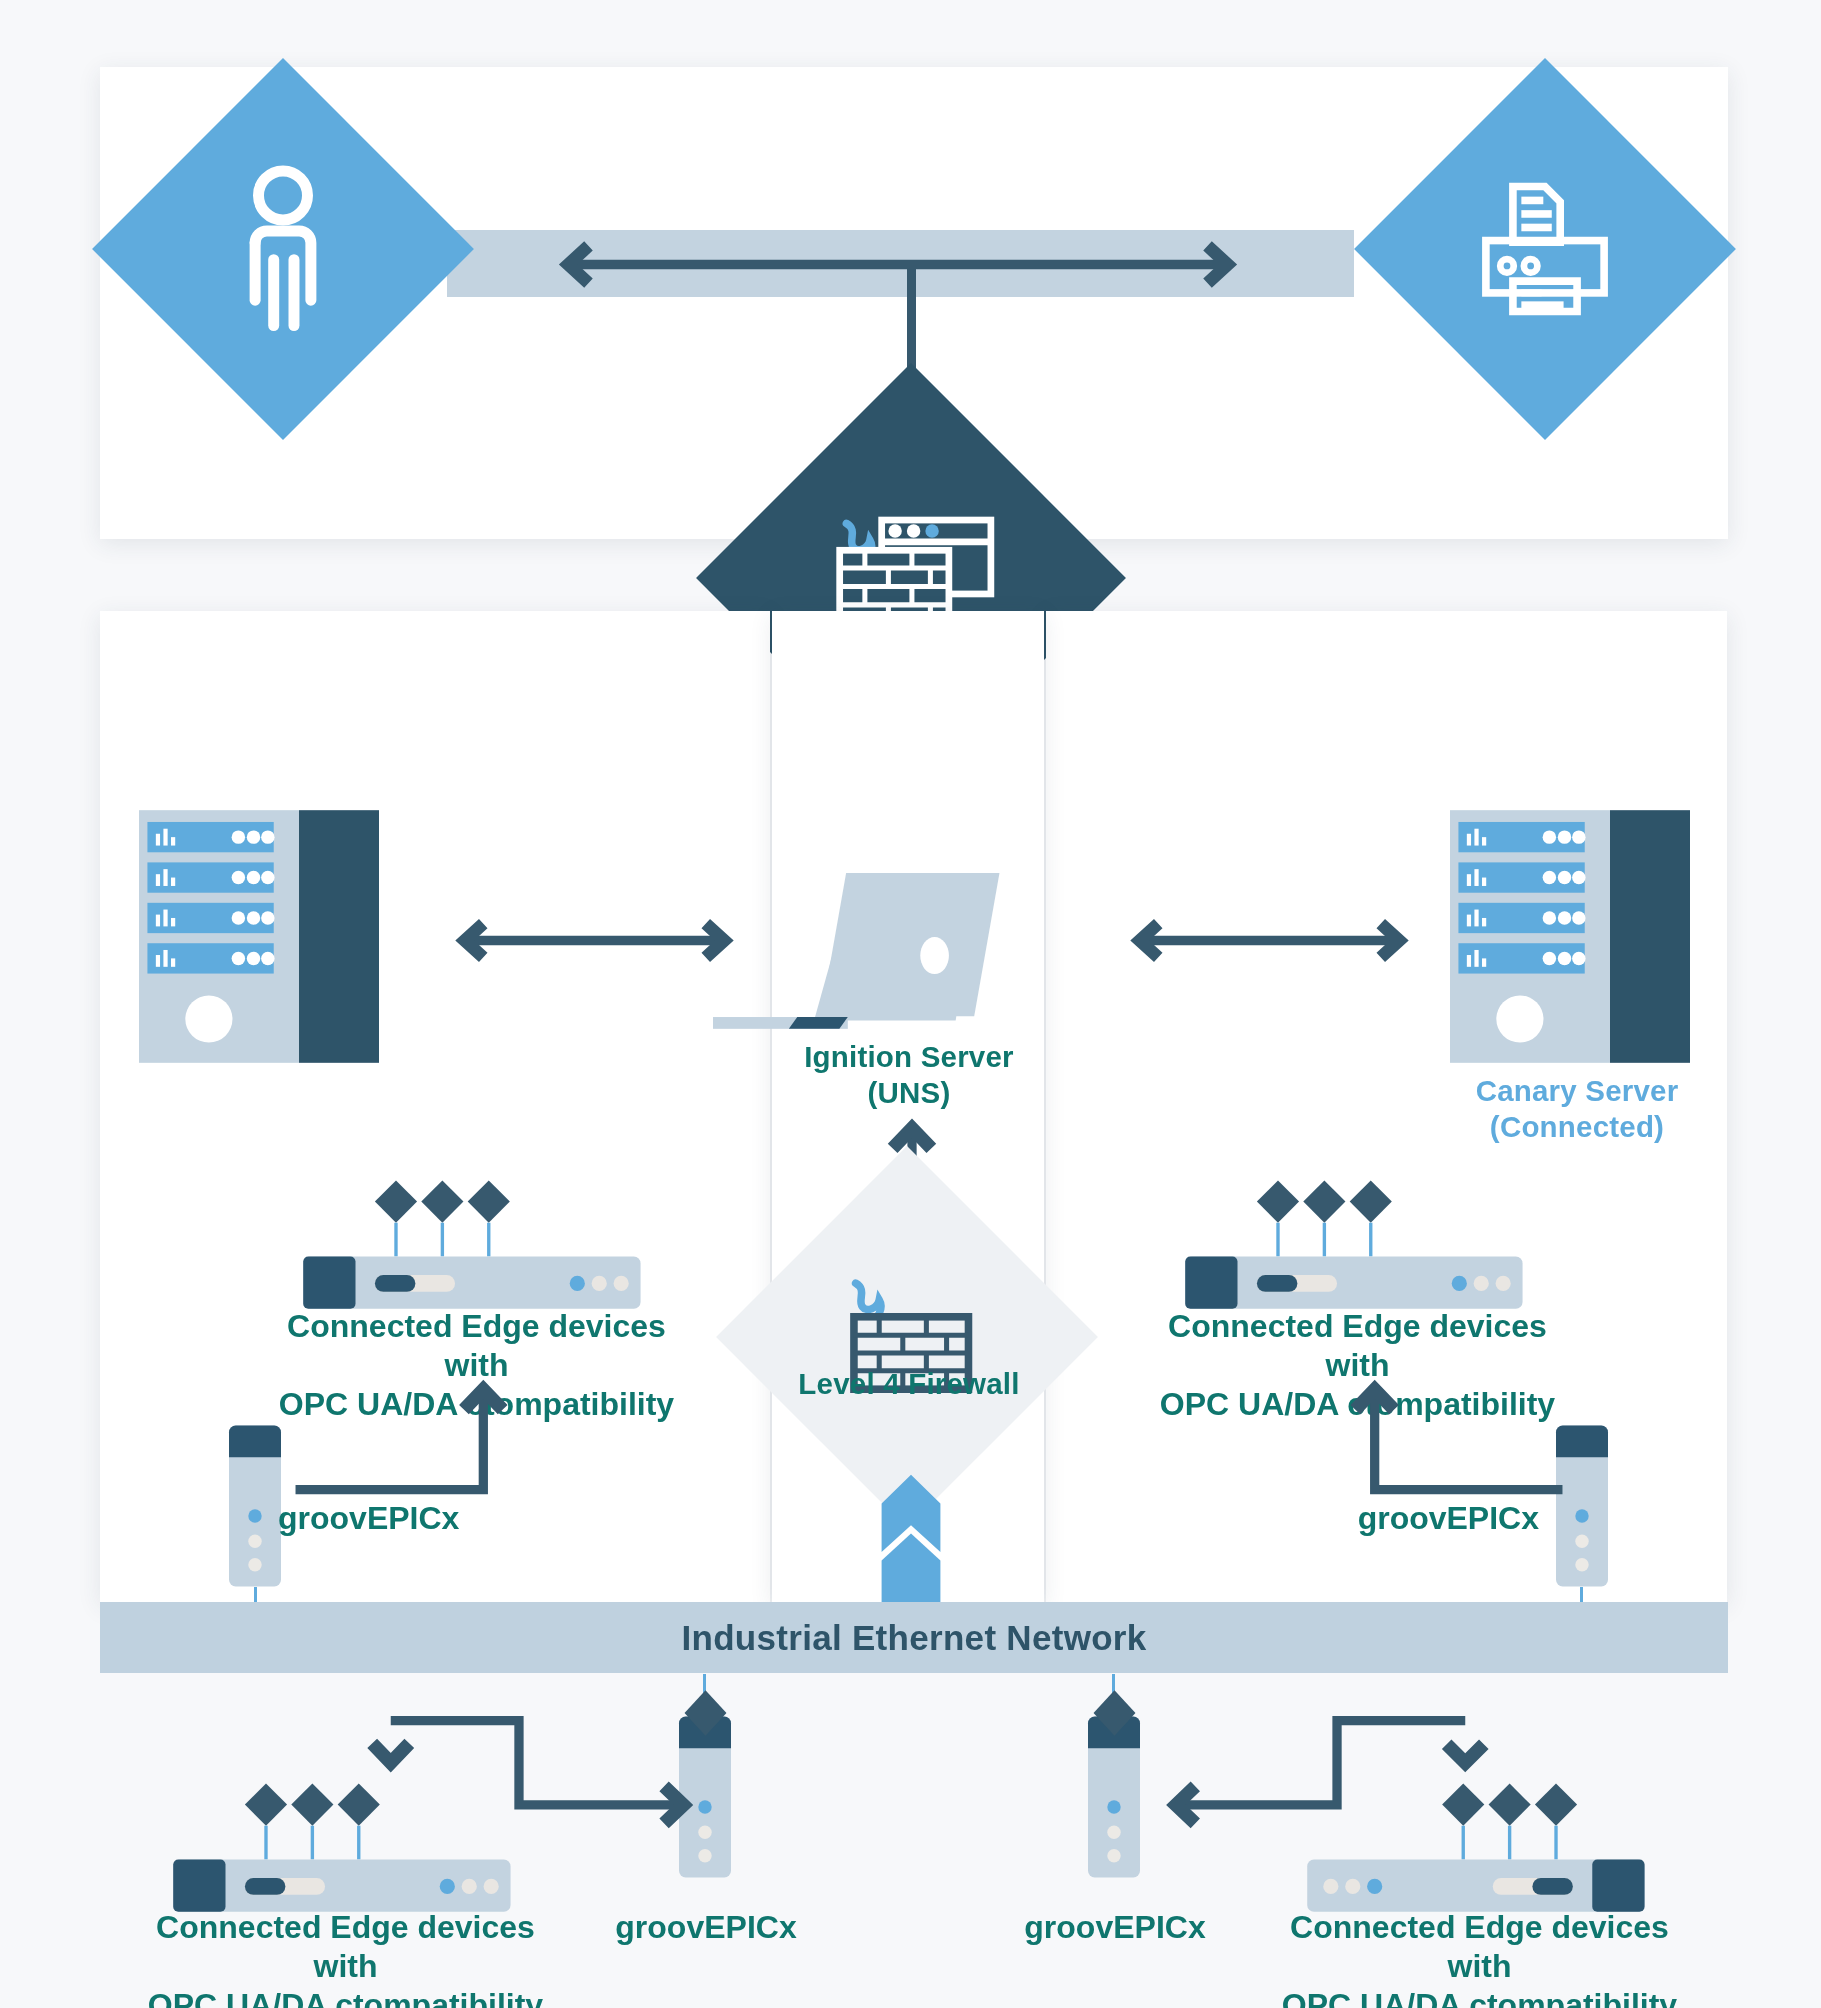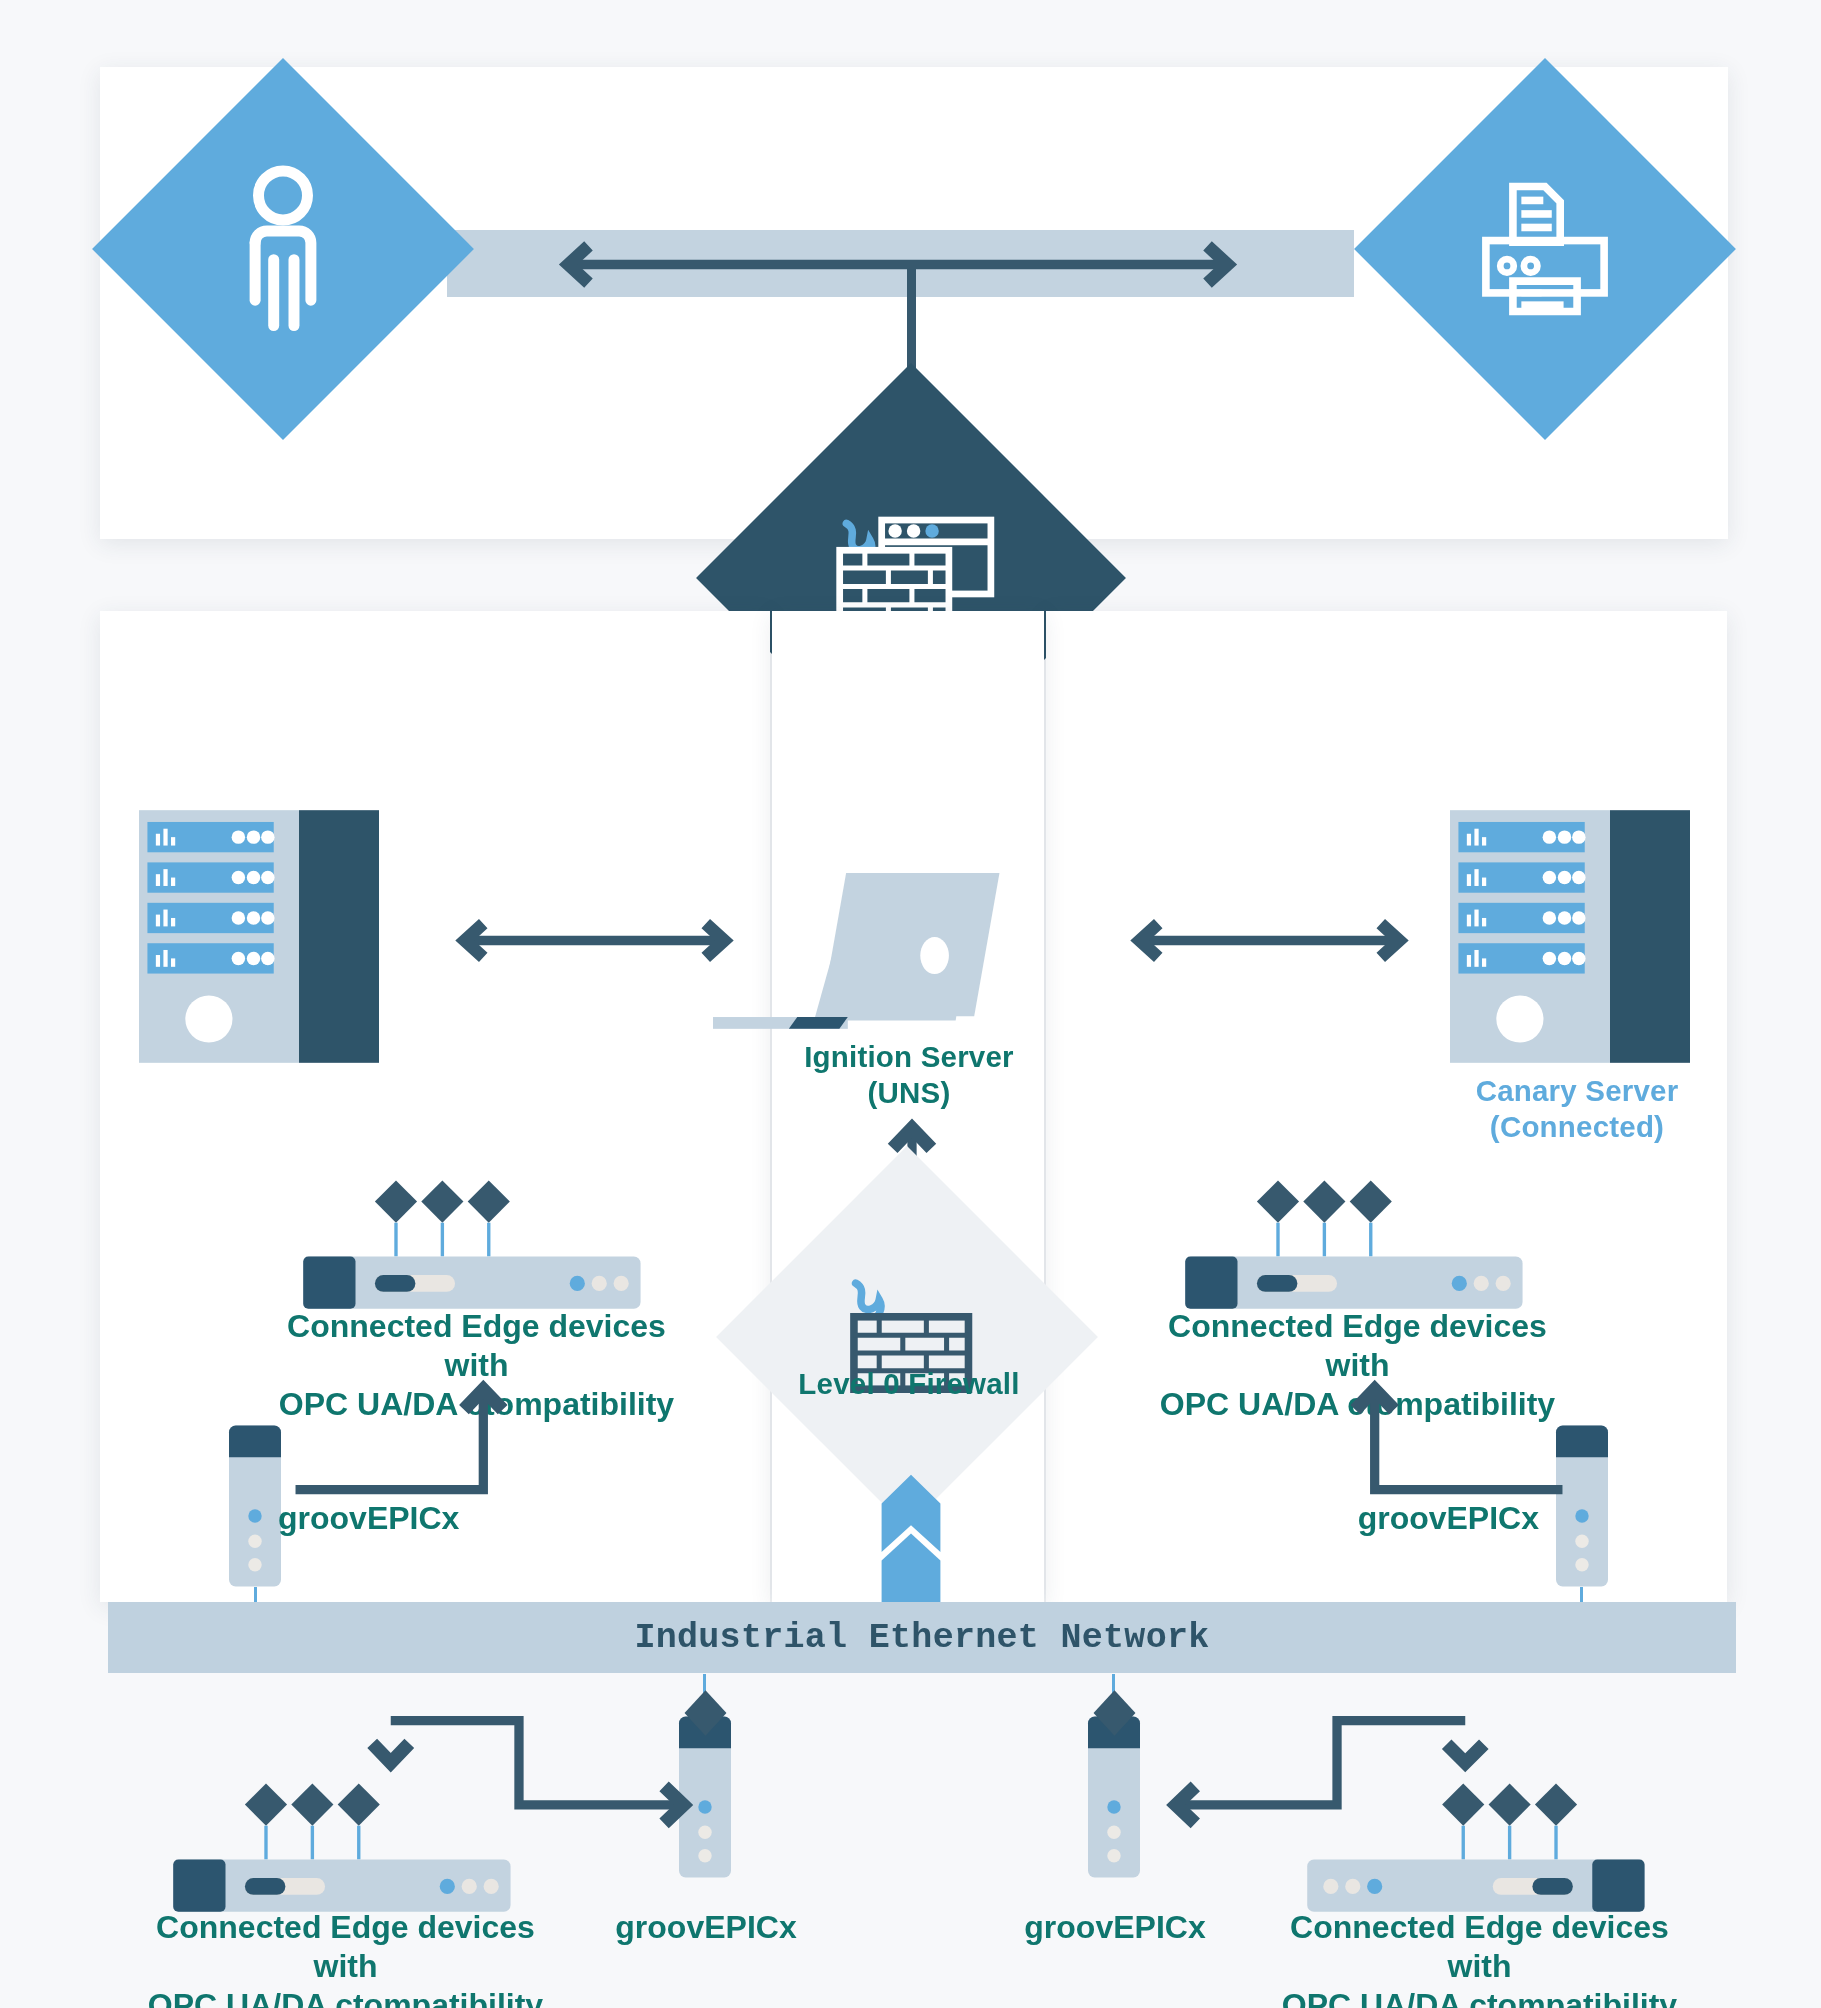--- a/index.html
+++ b/index.html
@@ -269,21 +269,21 @@
           <line x1="90" y1="68" x2="90" y2="89"></line>
             <line x1="142" y1="68" x2="142" y2="89"></line>
           <line x1="62" y1="89" x2="62" y2="110"></line>
             <line x1="118" y1="89" x2="118" y2="110"></line>
           <line x1="90" y1="110" x2="90" y2="132"></line>
             <line x1="142" y1="110" x2="142" y2="132"></line>
         </g>
       </svg>
     </div>
   </div>
-  <div class="lbl lbl-big" style="left:755px; top:1366px; width:308px;">Level 0 Firewall</div>
+  <div class="lbl lbl-big" style="left:755px; top:1366px; width:308px;">Level 4 Firewall</div>
 
   <svg style="position:absolute; left:869px; top:1434px;" width="84" height="169" viewBox="0 0 100 200">
     <path d="M15 82 L50 48 L85 82 L85 140 L50 108 L15 140 Z" fill="#5fabdd"></path>
     <path d="M15 150 L50 118 L85 150 L85 200 L15 200 Z" fill="#5fabdd"></path>
   </svg>
 
   <div style="position:absolute; left:299px; top:1172px;">
     <svg width="350" height="152" viewBox="0 0 415 180">
       <g fill="#37596e">
         <path d="M115 10 L140 35 L115 60 L90 35 Z"></path>
@@ -358,21 +358,21 @@
     </svg>
   </div>
   <div class="lbl lbl-med" style="left:1316px; top:1499px; width:223px; text-align:right;">groovEPICx</div>
 
   <svg style="position:absolute; left:1339px; top:1349px;" width="228" height="160" viewBox="0 0 270 190">
     <polyline points="265,167 42,167 42,50" fill="none" stroke="#37596e" stroke-width="11"></polyline>
     <polyline points="19,72 42,48 65,72" fill="none" stroke="#37596e" stroke-width="16"></polyline>
   </svg>
   <div class="thinline" style="left:1580px; top:1587px; width:3.4px; height:49px;"></div>
 
-  <div class="net-bar" style="left:108px; top:1602px; width:1628px; height:71px;font-family:Liberation Mono, monospace;">
+  <div class="net-bar" style="left:100px; top:1602px; width:1628px; height:71px;">
     <span>Industrial Ethernet Network</span>
   </div>
 
   <div style="position:absolute; left:169px; top:1775px;">
     <svg width="350" height="152" viewBox="0 0 415 180">
       <g fill="#37596e">
         <path d="M115 10 L140 35 L115 60 L90 35 Z"></path>
         <path d="M170 10 L195 35 L170 60 L145 35 Z"></path>
         <path d="M225 10 L250 35 L225 60 L200 35 Z"></path>
       </g>

